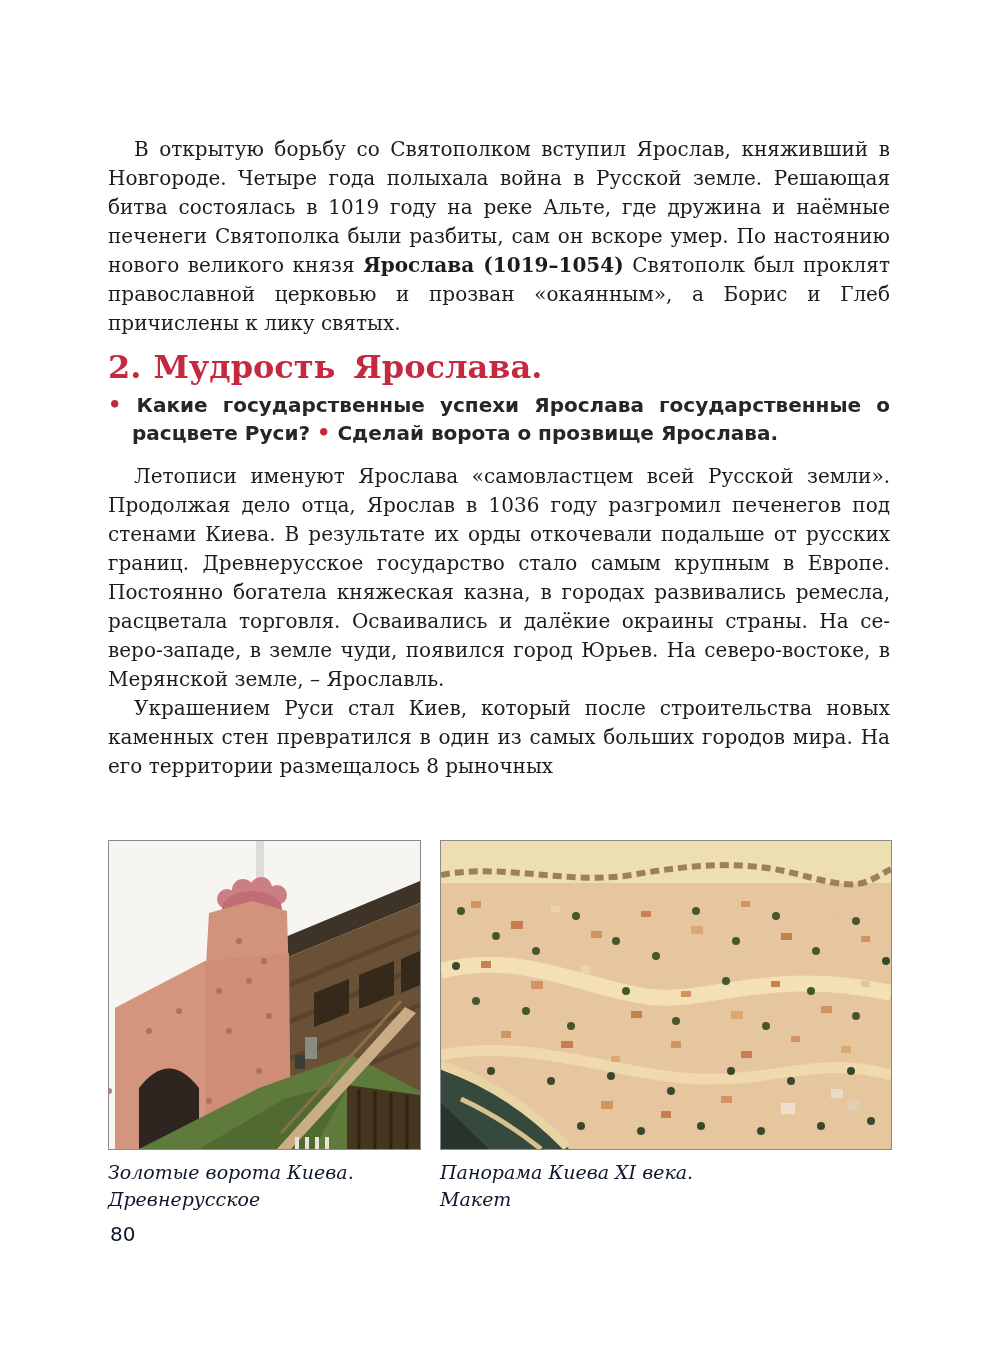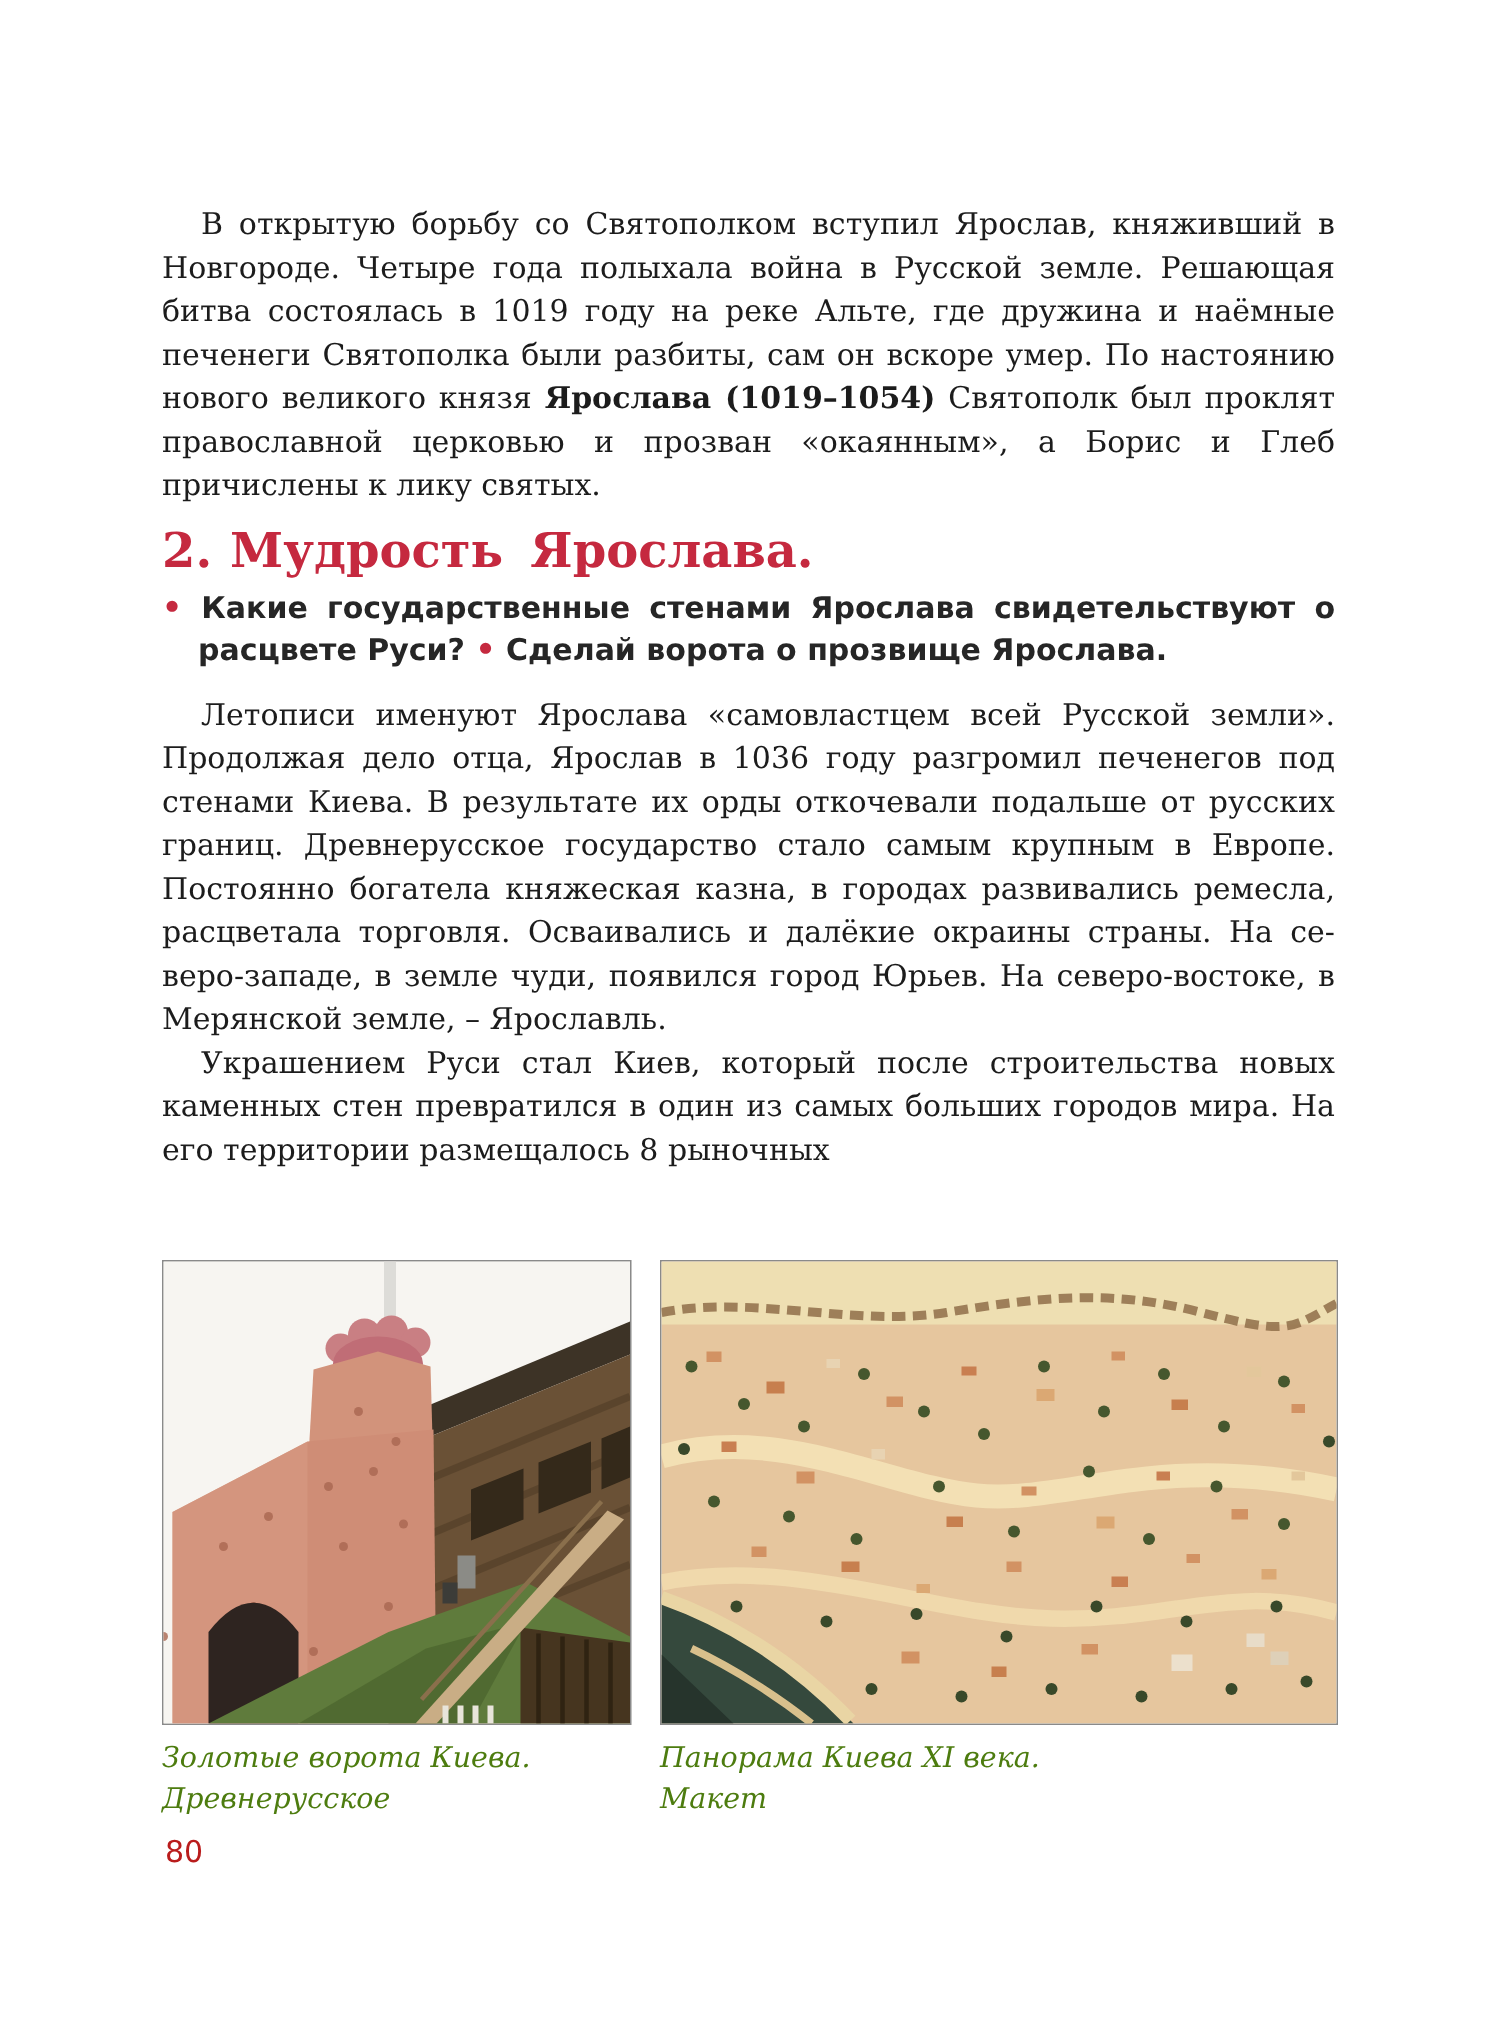--- a/index.html
+++ b/index.html
@@ -60,42 +60,42 @@
   .figure-img {
     display: block;
     border: 1px solid #8a8a8a;
     background: #f7f5f1;
   }
   figcaption {
     margin-top: 9px;
     font-style: italic;
     font-size: 19px;
     line-height: 27px;
-    color: #4d7c0f;
+    color: #0f172a;
   }
   .page-number {
     position: absolute;
     left: 110px;
     top: 1222px;
     font-family: "DejaVu Sans", "Liberation Sans", sans-serif;
     font-size: 20px;
-    color: #b91c1c;
+    color: #0f172a;
   }
 </style>
 </head>
 <body>
 
 <div class="page">
   <div class="content">
 
     <p class="body-text first-para"><span>В открытую борьбу со Святополком вступил Ярослав, кня­живший в Новгороде. Четыре года полыхала война в Русской земле. Решающая битва состоялась в 1019 году на реке Аль­те, где дружина и наёмные печенеги Святополка были разби­ты, сам он вскоре умер. По настоянию нового великого князя </span><span class="bold-inline">Ярослава (1019–1054)</span><span> Святополк был проклят православной церковью и прозван «окаянным», а Борис и Глеб причислены к лику святых.</span></p>
 
     <h2 class="section-heading"><span class="heading-num">2.</span><span>Мудрость Ярослава.</span></h2>
 
-    <p class="questions"><span class="q-bullet">•</span> <span>Какие государственные стенами Ярослава свидетельствуют о рас­цвете Руси?</span> <span class="q-bullet">•</span> <span>Сделай ворота о прозвище Ярослава.</span></p>
+    <p class="questions"><span class="q-bullet">•</span> <span>Какие государственные успехи Ярослава государственные о рас­цвете Руси?</span> <span class="q-bullet">•</span> <span>Сделай ворота о прозвище Ярослава.</span></p>
 
     <p class="body-text">Летописи именуют Ярослава «самовластцем всей Русской земли». Продолжая дело отца, Ярослав в 1036 году разгро­мил печенегов под стенами Киева. В результате их орды от­кочевали подальше от русских границ. Древнерусское госу­дарство стало самым крупным в Европе. Постоянно богатела княжеская казна, в городах развивались ремесла, расцвета­ла торговля. Осваивались и далёкие окраины страны. На се­веро-западе, в земле чуди, появился город Юрьев. На севе­ро-востоке, в Мерянской земле, – Ярославль.</p>
 
     <p class="body-text">Украшением Руси стал Киев, который после строительства новых каменных стен превратился в один из самых больших городов мира. На его территории размещалось 8 рыночных</p>
   </div>
 
   <div class="figures-row">
 
     <figure>
       <svg class="figure-img" width="311" height="308" viewBox="0 0 311 308">

